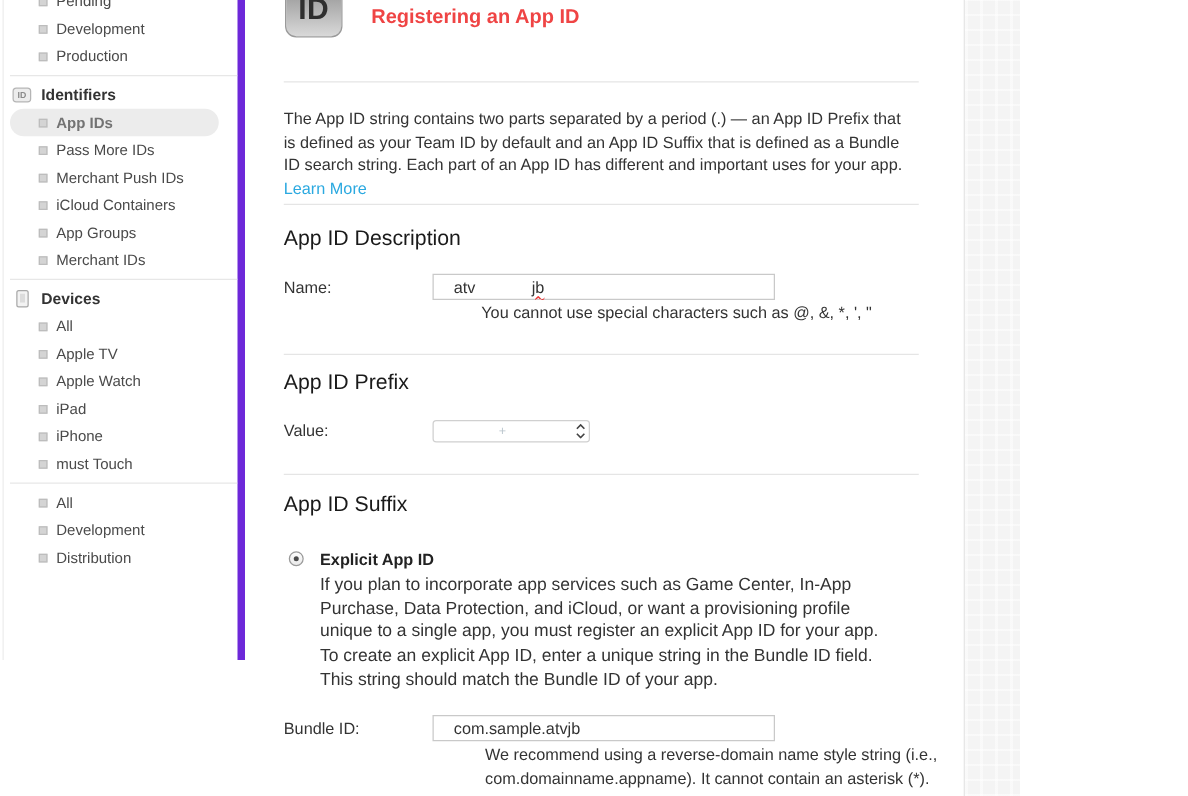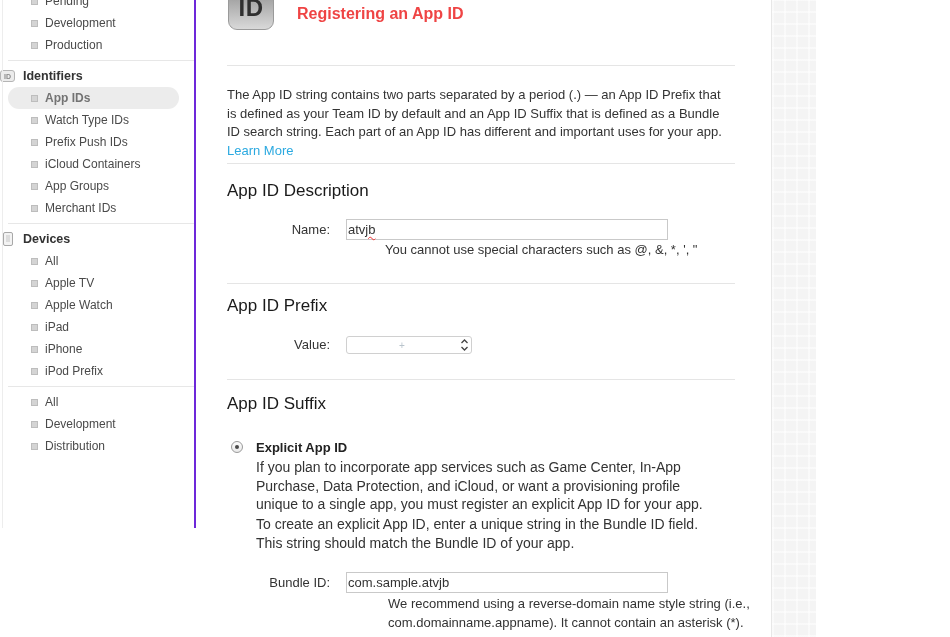--- a/index.html
+++ b/index.html
@@ -2,27 +2,27 @@
 <html><head>
 <meta charset="utf-8">
 <style>
   * { margin:0; padding:0; box-sizing:border-box; }
   html,body { width:950px; height:637px; background:#fff; overflow:hidden;
     font-family:"Liberation Sans", sans-serif; color:#333; }
   .stage { position:relative; width:950px; height:637px; background:#fff; overflow:hidden; }
 
   
   .sidebar { position:absolute; left:0; top:0; width:196px; height:528px;
-    background:#fff; border-right:2px solid #6d28d9; overflow:hidden; }
+    background:#fff; border-right:6px solid #6d28d9; overflow:hidden; }
   .sidebar-edge { position:absolute; left:2px; top:0; width:1px; height:637px; background:#ededed; }
   .nav { margin-top:-10px; }
   .nav-row { height:22px; display:flex; align-items:center; font-size:12px; color:#4a4a4a; cursor:pointer; }
   .nav-item { margin-left:8px; margin-right:15px; padding-left:23px; border-radius:12px; }
   .nav-item.selected { background:#ececec; font-weight:bold; color:#737373; }
-  .nav-header { padding-left:0; font-weight:bold; color:#333; font-size:12.5px;text-align:right; }
+  .nav-header { padding-left:10px; font-weight:bold; color:#333; font-size:12.5px;text-align:right; }
   .bullet { width:7px; height:7px; background:#d4d4d4; border:1px solid #bdbdbd; margin-right:7px; flex:0 0 auto; }
   .nav-div { height:1px; background:#e7e7e7; margin:4px 0 4px 8px; }
   .hdr-ico { width:15px; height:13px; margin-right:8px; display:flex; align-items:center; justify-content:center; flex:0 0 auto; }
   .ico-idbadge { width:15px; height:12px; background:#ececec; border:1px solid #b5b5b5; border-radius:3px;
     font-size:7px; font-weight:bold; color:#8a8a8a; display:flex; align-items:center; justify-content:center; }
   .ico-device { width:10px; height:14px; border:1px solid #a8a8a8; border-radius:2px; background:#f3f3f3; position:relative; }
   .ico-device:after { content:""; position:absolute; left:2px; top:2px; right:2px; bottom:3px; background:#dcdcdc; }
   .ico-doc { width:11px; height:14px; border:1px solid #a8a8a8; background:#fbfbfb; position:relative; }
   .ico-doc:after { content:""; position:absolute; right:-1px; top:-1px; width:0; height:0;
     border-top:5px solid #fff; border-left:5px solid #c0c0c0; }
@@ -32,23 +32,23 @@
   .appicon { position:absolute; left:31px; top:-14px; width:46px; height:44px; border-radius:9px;
     background:linear-gradient(#8f8f8f, #d9d9d9); border:1px solid #9a9a9a;
     display:flex; align-items:center; justify-content:center;
     font-size:24px; font-weight:bold; color:#2f2f2f; letter-spacing:0.5px; }
   .page-title { position:absolute; left:100px; top:5px; font-size:16px; font-weight:bold; color:#ef4444; }
   .hdiv { position:absolute; left:30px; width:508px; height:1px; background:#e5e5e5; }
   .intro { position:absolute; left:30px; top:86px; width:506px; font-size:13px; line-height:18.5px; color:#333; }
   a.learn-more { color:#2ba9e0; text-decoration:none; cursor:pointer; }
   .sec-h { position:absolute; left:30px; font-size:17px; font-weight:400; color:#1a1a1a; }
 
-  .frow-label { position:absolute; left:18px; width:115px; text-align:right; font-size:13px; color:#333; }
-  .tinput { position:absolute; left:149px; width:322px; height:21px; border:1px solid #c9c9c9; background:#fff;
-    font-size:13px; color:#333; padding:2px 1px; display:flex; align-items:center; }
+  .frow-label { position:absolute; left:30px; width:115px; font-size:13px; color:#333; }
+  .tinput { position:absolute; left:149px; width:274px; height:21px; border:1px solid #c9c9c9; background:#fff;
+    font-size:13px; color:#333; padding:2px 16px; display:flex; align-items:center;gap:45px; }
   .misspell { text-decoration:underline wavy #e33; text-decoration-thickness:1px; text-underline-offset:2px; }
   .hint { position:absolute; font-size:13px; color:#333; line-height:18.5px;margin-left:36px; }
 
   .selectbox { position:absolute; left:149px; width:126px; height:18px; border:1px solid #d0d0d0; border-radius:3px;
     background:#fff; display:flex; align-items:center; cursor:pointer; }
   .sel-mark { flex:1; text-align:center; font-size:10px; color:#b9c4cc; }
   .stepper { width:14px; height:16px; display:flex; flex-direction:column; align-items:center; justify-content:center; color:#444; }
   .stepper svg { display:block; }
 
   .radio { position:absolute; left:34px; width:12px; height:12px; border-radius:50%;
@@ -91,25 +91,25 @@
             <span class="ico-idbadge">ID</span>
           </span>
         <span>Identifiers</span>
       </div>
       <div class="nav-row nav-item selected">
         <span class="bullet"></span>
         <span>App IDs</span>
       </div>
       <div class="nav-row nav-item">
         <span class="bullet"></span>
-        <span>Watch Type IDs</span>
-      </div>
-      <div class="nav-row nav-item">
-        <span class="bullet"></span>
-        <span>Prefix Push IDs</span>
+        <span>Pass More IDs</span>
+      </div>
+      <div class="nav-row nav-item">
+        <span class="bullet"></span>
+        <span>Merchant Push IDs</span>
       </div>
       <div class="nav-row nav-item">
         <span class="bullet"></span>
         <span>iCloud Containers</span>
       </div>
       <div class="nav-row nav-item">
         <span class="bullet"></span>
         <span>App Groups</span>
       </div>
       <div class="nav-row nav-item">
@@ -140,21 +140,21 @@
       <div class="nav-row nav-item">
         <span class="bullet"></span>
         <span>iPad</span>
       </div>
       <div class="nav-row nav-item">
         <span class="bullet"></span>
         <span>iPhone</span>
       </div>
       <div class="nav-row nav-item">
         <span class="bullet"></span>
-        <span>iPod Prefix</span>
+        <span>must Touch</span>
       </div>
 
       <div class="nav-div"></div>
 
       <div class="nav-row nav-item">
         <span class="bullet"></span>
         <span>All</span>
       </div>
       <div class="nav-row nav-item">
         <span class="bullet"></span>

